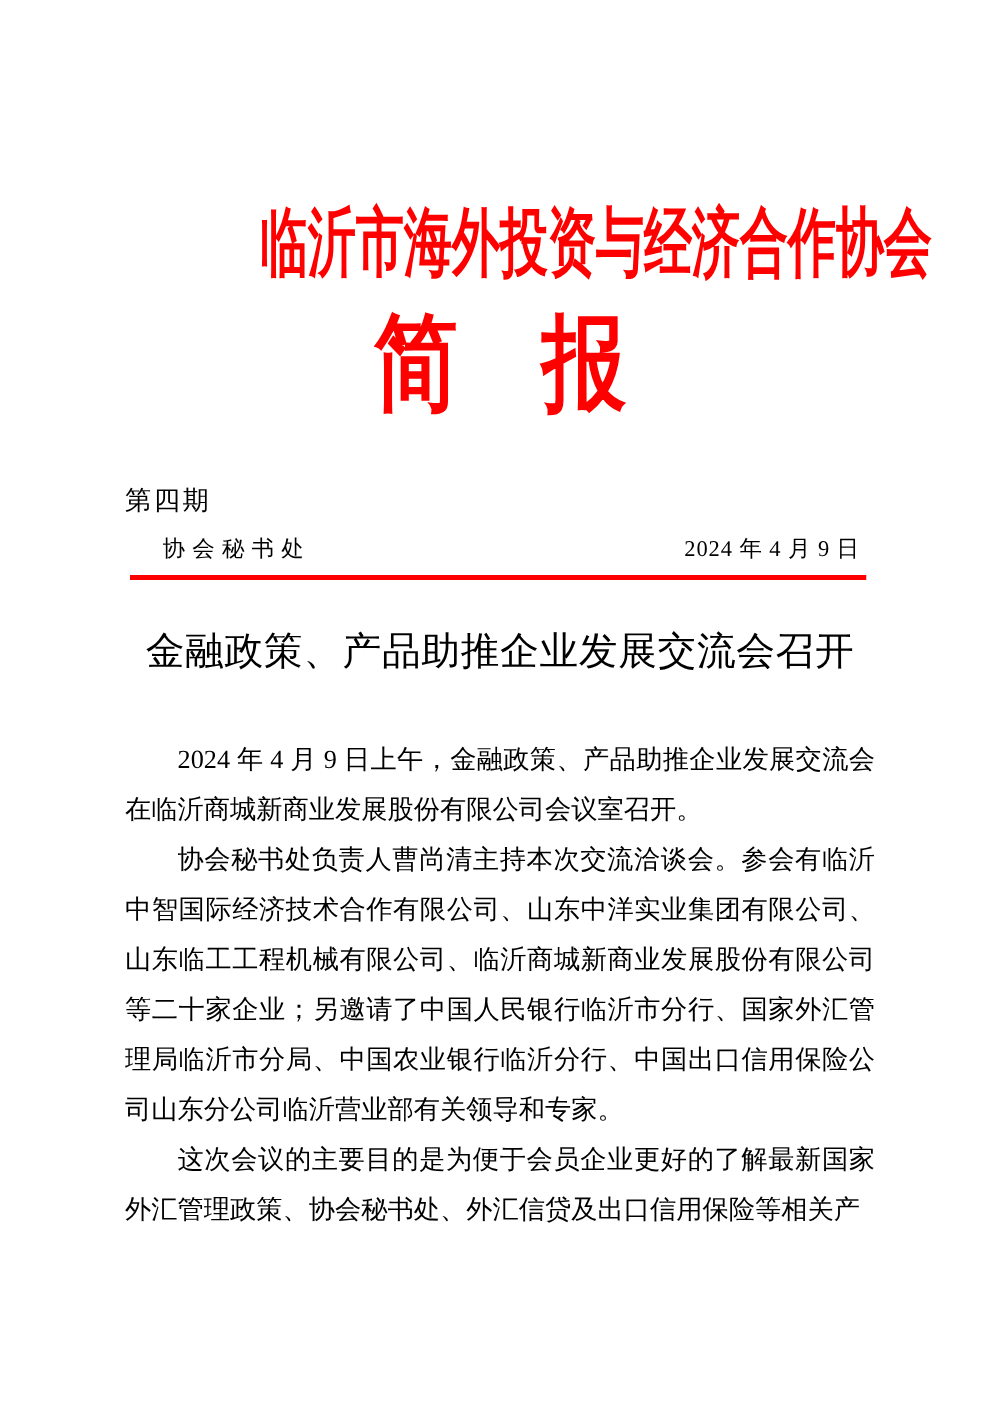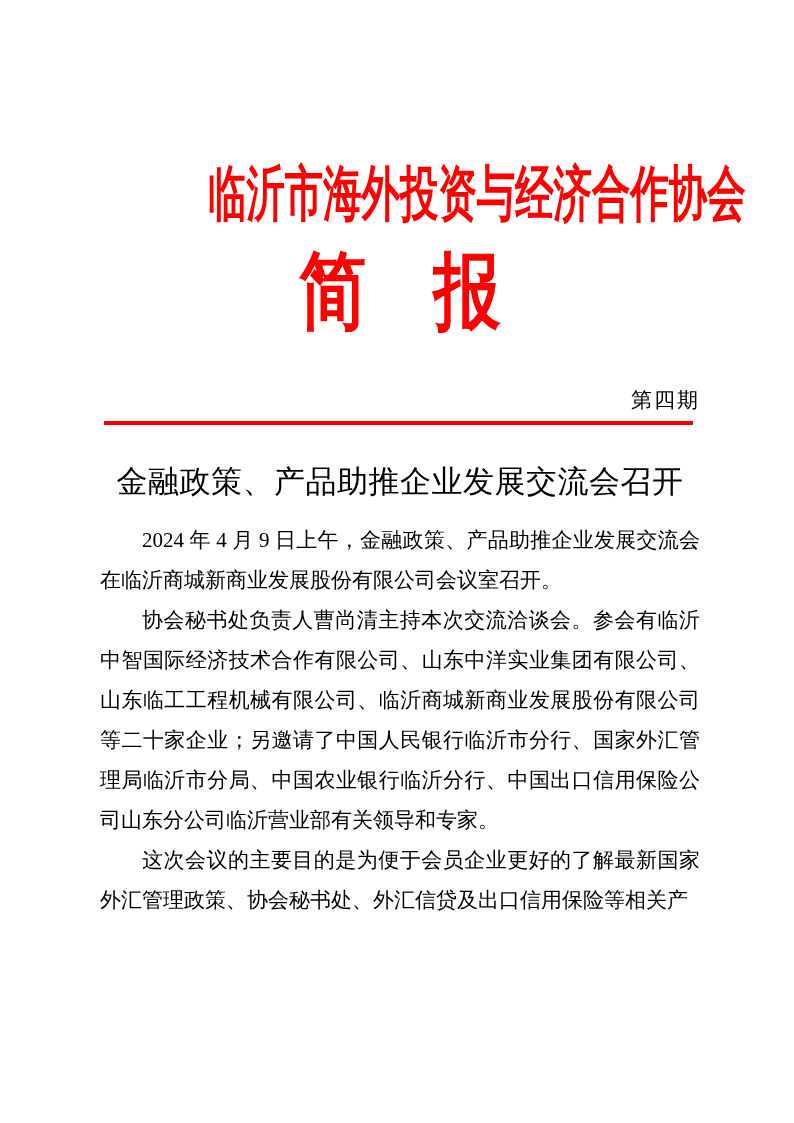--- a/index.html
+++ b/index.html
@@ -33,21 +33,21 @@
     font-size: 84px;
     line-height: 1;
     text-align: center;
     white-space: pre;
     margin-top: 26px;
     transform: scaleX(0.80);
     transform-origin: 50% 50%;
   }
   .issue-line {
     margin-top: 54px;
-    text-align: right;
+    text-align: left;
     font-size: 21px;
     line-height: 1.2;
     color: var(--ink);
     letter-spacing: 2px;
   }
   .meta-row {
     margin-top: 14px;
     display: flex;
     justify-content: space-between;
     align-items: baseline;
@@ -68,21 +68,21 @@
     margin-top: 38px;
     font-family: "Liberation Sans", "DejaVu Sans", sans-serif;
     font-weight: 400;
     font-size: 31px;
     line-height: 1.2;
     text-align: center;
     color: var(--ink);
     letter-spacing: 0.5px;
   }
   .body-text {
-    margin-top: 20px;
+    margin-top: 47px;
   }
   .body-text p {
     font-size: 21px;
     line-height: 40px;
     color: var(--ink);
     text-align: justify;
     text-justify: inter-ideograph;
     text-indent: 2em;
   }
 </style>
@@ -91,20 +91,24 @@
 
 <div class="page">
   <div class="content">
 
     <div class="org-title">临沂市海外投资与经济合作协会</div>
 
     <div class="bulletin-title">简　报</div>
 
     <div class="issue-line">第四期</div>
 
+    <div class="meta-row">
+      <span class="issuer">协会秘书处</span>
+      <span class="issue-date">2024 年 4 月 9 日</span>
+    </div>
 
     <div class="red-rule"></div>
 
     <h1 class="headline">金融政策、产品助推企业发展交流会召开</h1>
 
     <div class="body-text">
       <p>2024 年 4 月 9 日上午，金融政策、产品助推企业发展交流会在临沂商城新商业发展股份有限公司会议室召开。</p>
       <p>协会秘书处负责人曹尚清主持本次交流洽谈会。参会有临沂中智国际经济技术合作有限公司、山东中洋实业集团有限公司、山东临工工程机械有限公司、临沂商城新商业发展股份有限公司等二十家企业；另邀请了中国人民银行临沂市分行、国家外汇管理局临沂市分局、中国农业银行临沂分行、中国出口信用保险公司山东分公司临沂营业部有关领导和专家。</p>
       <p>这次会议的主要目的是为便于会员企业更好的了解最新国家外汇管理政策、协会秘书处、外汇信贷及出口信用保险等相关产</p>
     </div>

